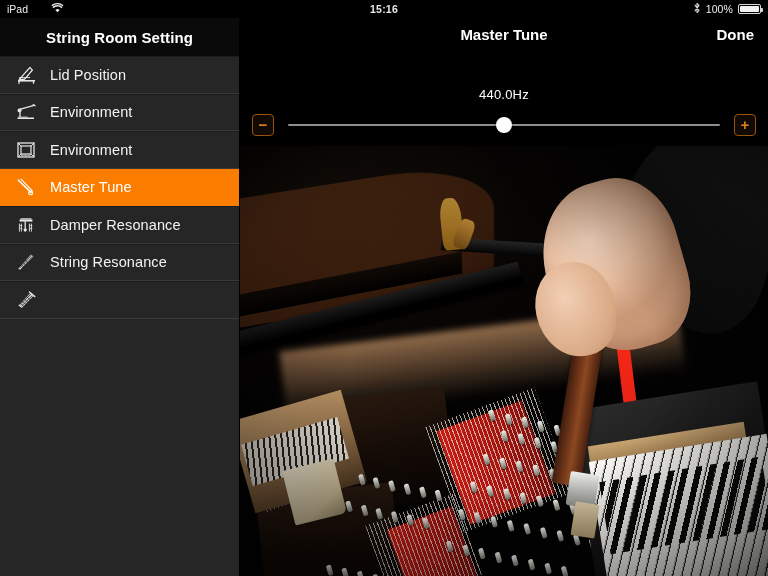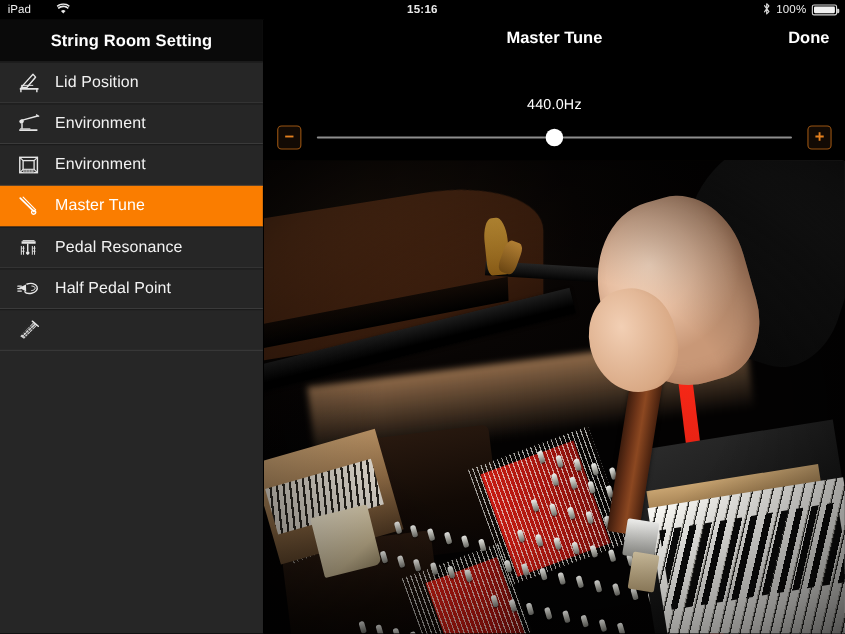--- a/index.html
+++ b/index.html
@@ -469,35 +469,34 @@
           <span class="mi-icon">
             <svg width="24" height="20" viewBox="0 0 24 20">
               <path d="M4.6 4.4h12.8v2.2H4.6z" fill="#e6e6e6"></path>
               <path d="M5.6 3.2h10.8v1.2H5.6z" fill="#cfcfcf"></path>
               <path d="M10.2 6.6v7.2" stroke="#e6e6e6" stroke-width="1.3"></path>
               <path d="M11 13.6a1.6 1.6 0 1 1-1.6 0z" fill="#e6e6e6"></path>
               <path d="M4.4 8.6v8M6.4 8.6v8M14.4 8.6v8M16.4 8.6v8" stroke="#e6e6e6" stroke-width=".9"></path>
               <path d="M4.4 10.6h3M14.4 10.6h3M4.4 13.4h3M14.4 13.4h3" stroke="#e6e6e6" stroke-width=".7"></path>
             </svg>
           </span>
-          <span class="mi-label">Pedal Resonance</span>
-        </div>
-
+          <span class="mi-label">Damper Resonance</span>
+        </div>
 
         <div class="menu-item">
           <span class="mi-icon">
-            <svg width="26" height="20" viewBox="0 0 26 20">
-              <path d="M10 6.4c4.4-1.6 8.4-.6 9.6 2 1.2 2.6-1 5.4-4.8 6.2-3 .6-5.6-.2-6.6-1.8" fill="none" stroke="#e6e6e6" stroke-width="1.3"></path>
-              <path d="M9.6 6.6 3.4 9.6l6.4 3.4z" fill="#e6e6e6"></path>
-              <path d="M2.2 8.2h3.2M2.2 10.4h2.6M2.2 12.6h3.2" stroke="#e6e6e6" stroke-width="1.1" stroke-linecap="round"></path>
-              <path d="M14.6 8c2 0 3.4.8 3.4 1.9 0 1.2-1.6 2.2-3.6 2.3" fill="none" stroke="#e6e6e6" stroke-width=".9"></path>
+            <svg width="24" height="20" viewBox="0 0 24 20">
+              <path d="M3 17 16 2.6l2.4 2L5.6 17.6z" fill="#e6e6e6" opacity=".92"></path>
+              <path d="M4.6 16.2 16.6 3.2M6.2 17 17.6 4.4M3.6 14.6 14.8 2.6" stroke="#2a2a2a" stroke-width=".75"></path>
+              <path d="M3.6 10.6 11.4 17M5.2 7.6 14.6 17M7.4 5 17 15.2" stroke="#2a2a2a" stroke-width=".7"></path>
             </svg>
           </span>
-          <span class="mi-label">Half Pedal Point</span>
-        </div>
+          <span class="mi-label">String Resonance</span>
+        </div>
+
 
         <div class="menu-item">
           <span class="mi-icon">
             <svg width="24" height="20" viewBox="0 0 24 20">
               <path d="M3.4 15.6 15.4 3l3.2 2.8L6.8 18z" fill="#e6e6e6" opacity=".9"></path>
               <path d="M5 14.4 16.2 4M6.6 16 17.6 5.4M3.8 12.6 14 2.8" stroke="#2b2b2b" stroke-width=".8"></path>
               <path d="M4 12 10 17.6M5.6 9.6 12.6 16.4M7.6 7 14.8 14.4M9.8 4.8 16.6 11.4" stroke="#2b2b2b" stroke-width=".7"></path>
               <path d="M14.4 2 19.8 6.6" stroke="#e6e6e6" stroke-width="1.4" stroke-linecap="round"></path>
             </svg>
           </span>

